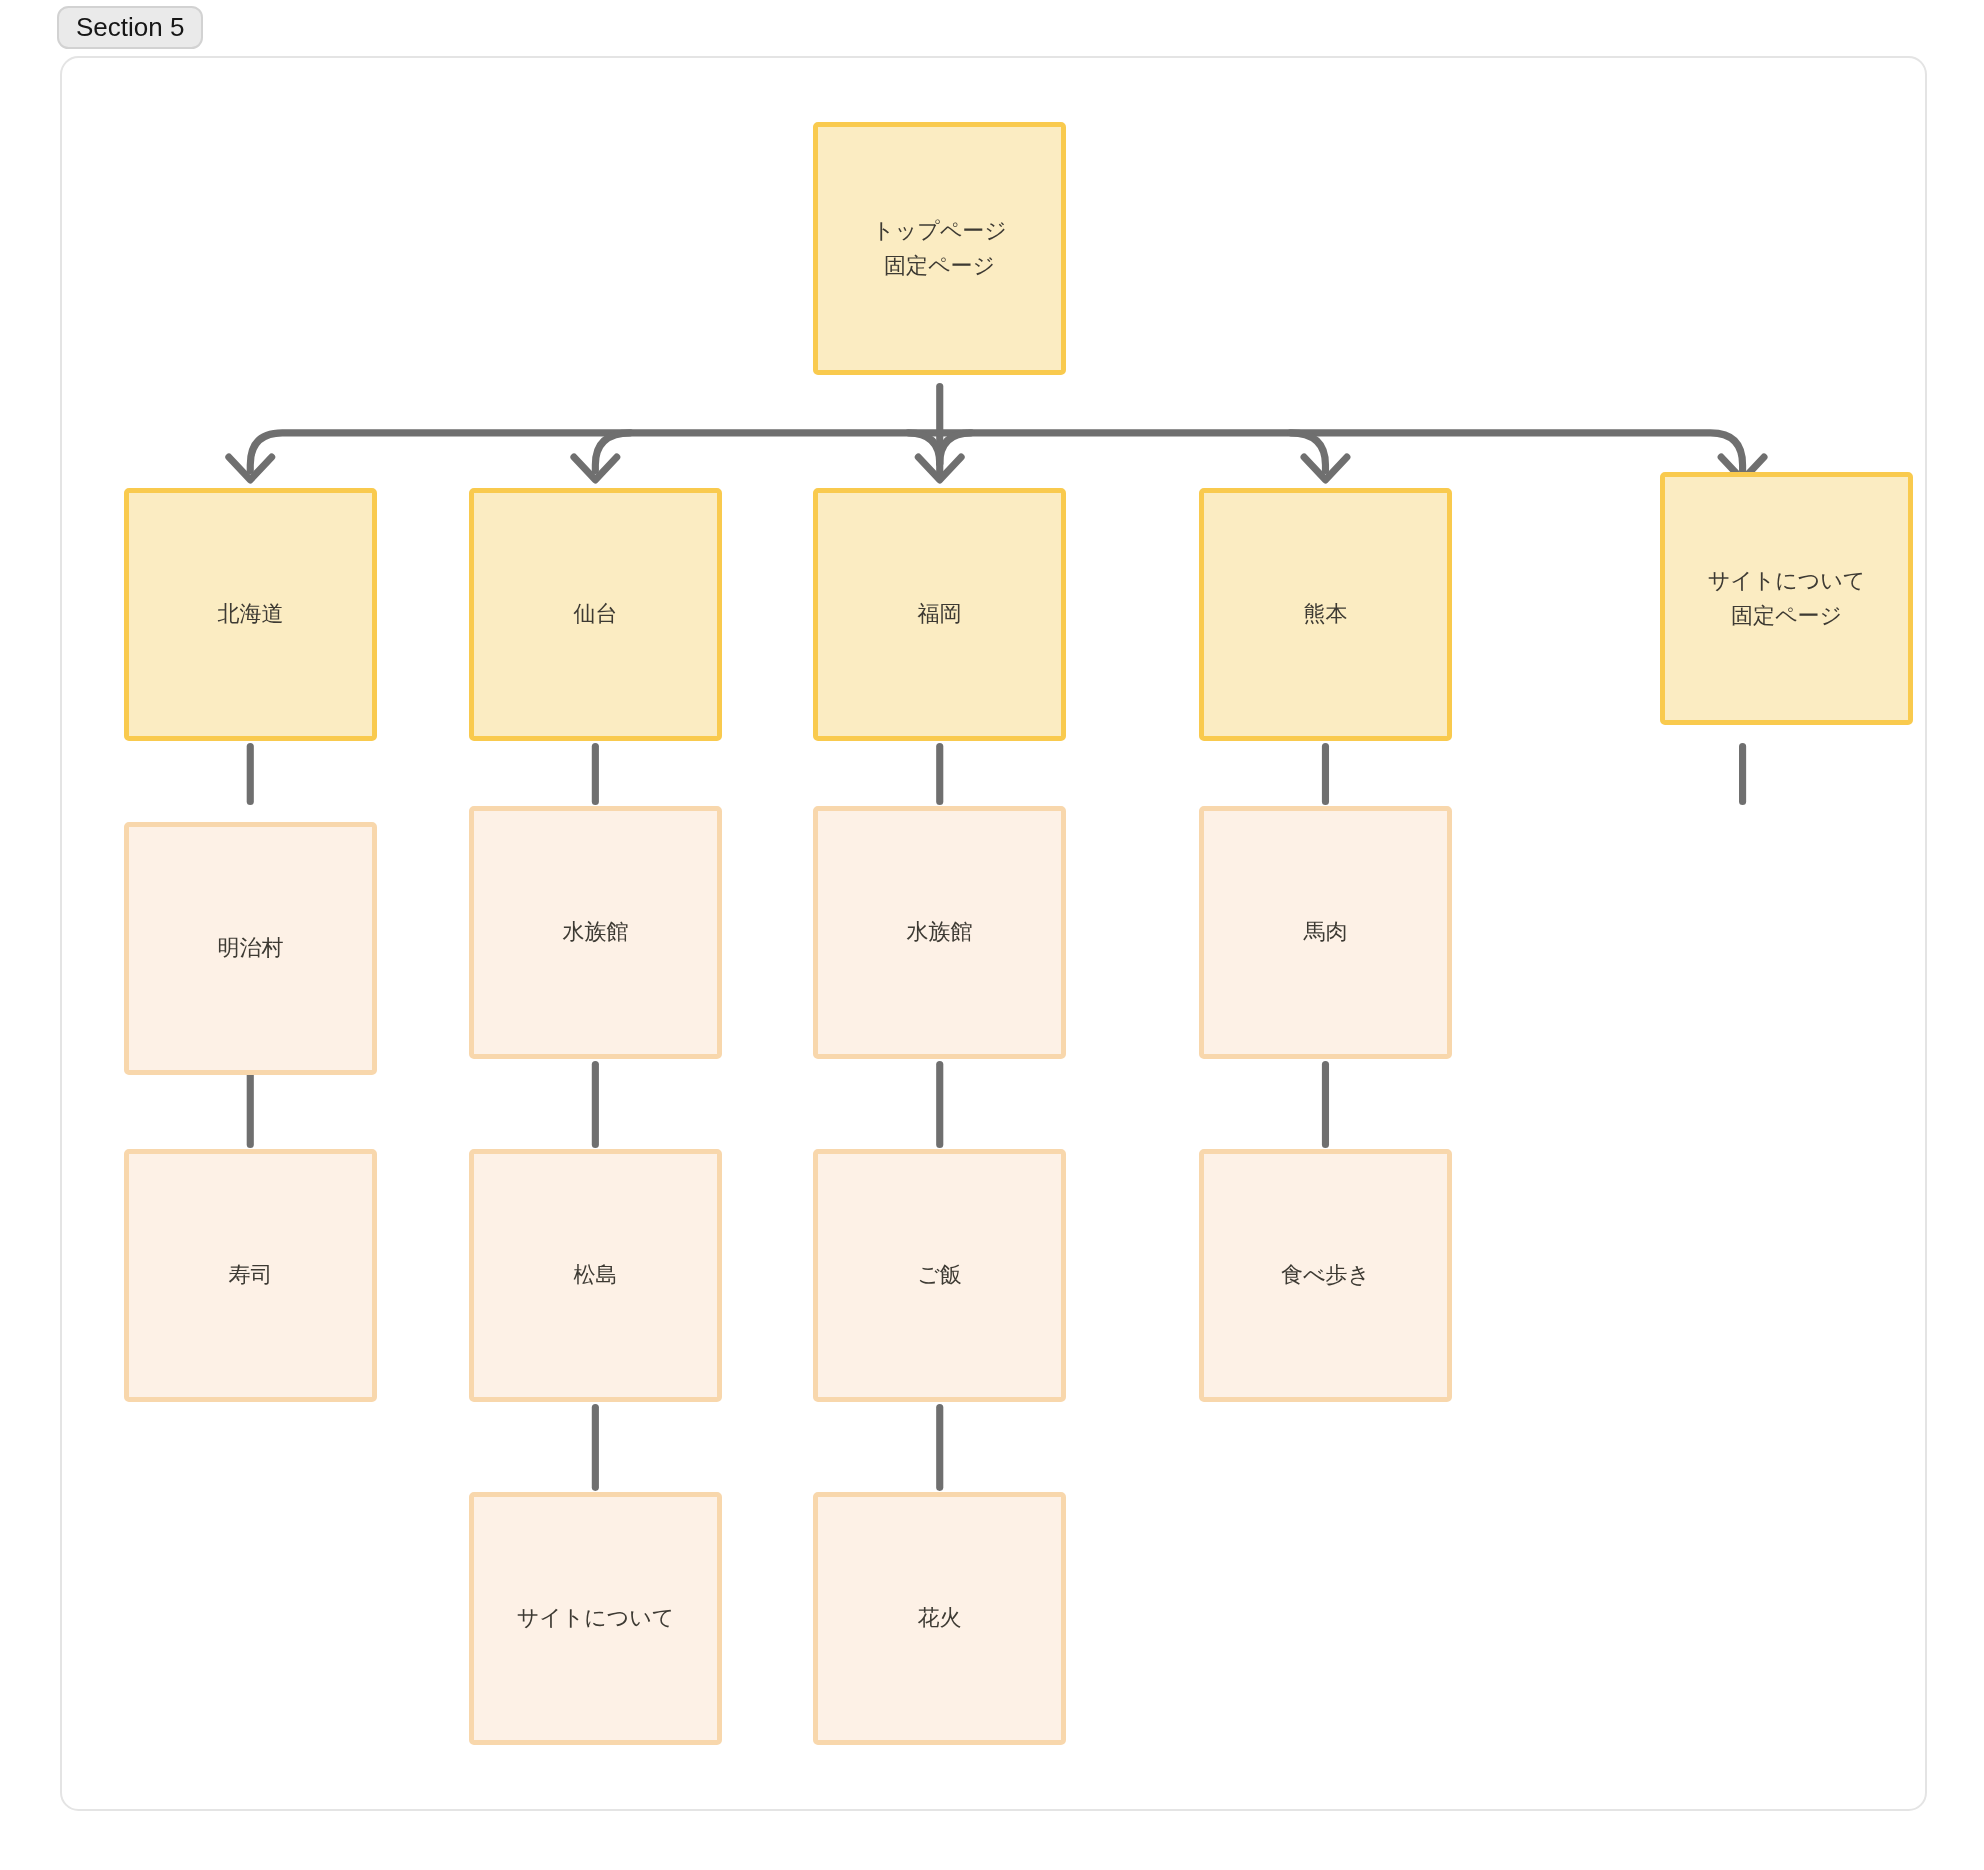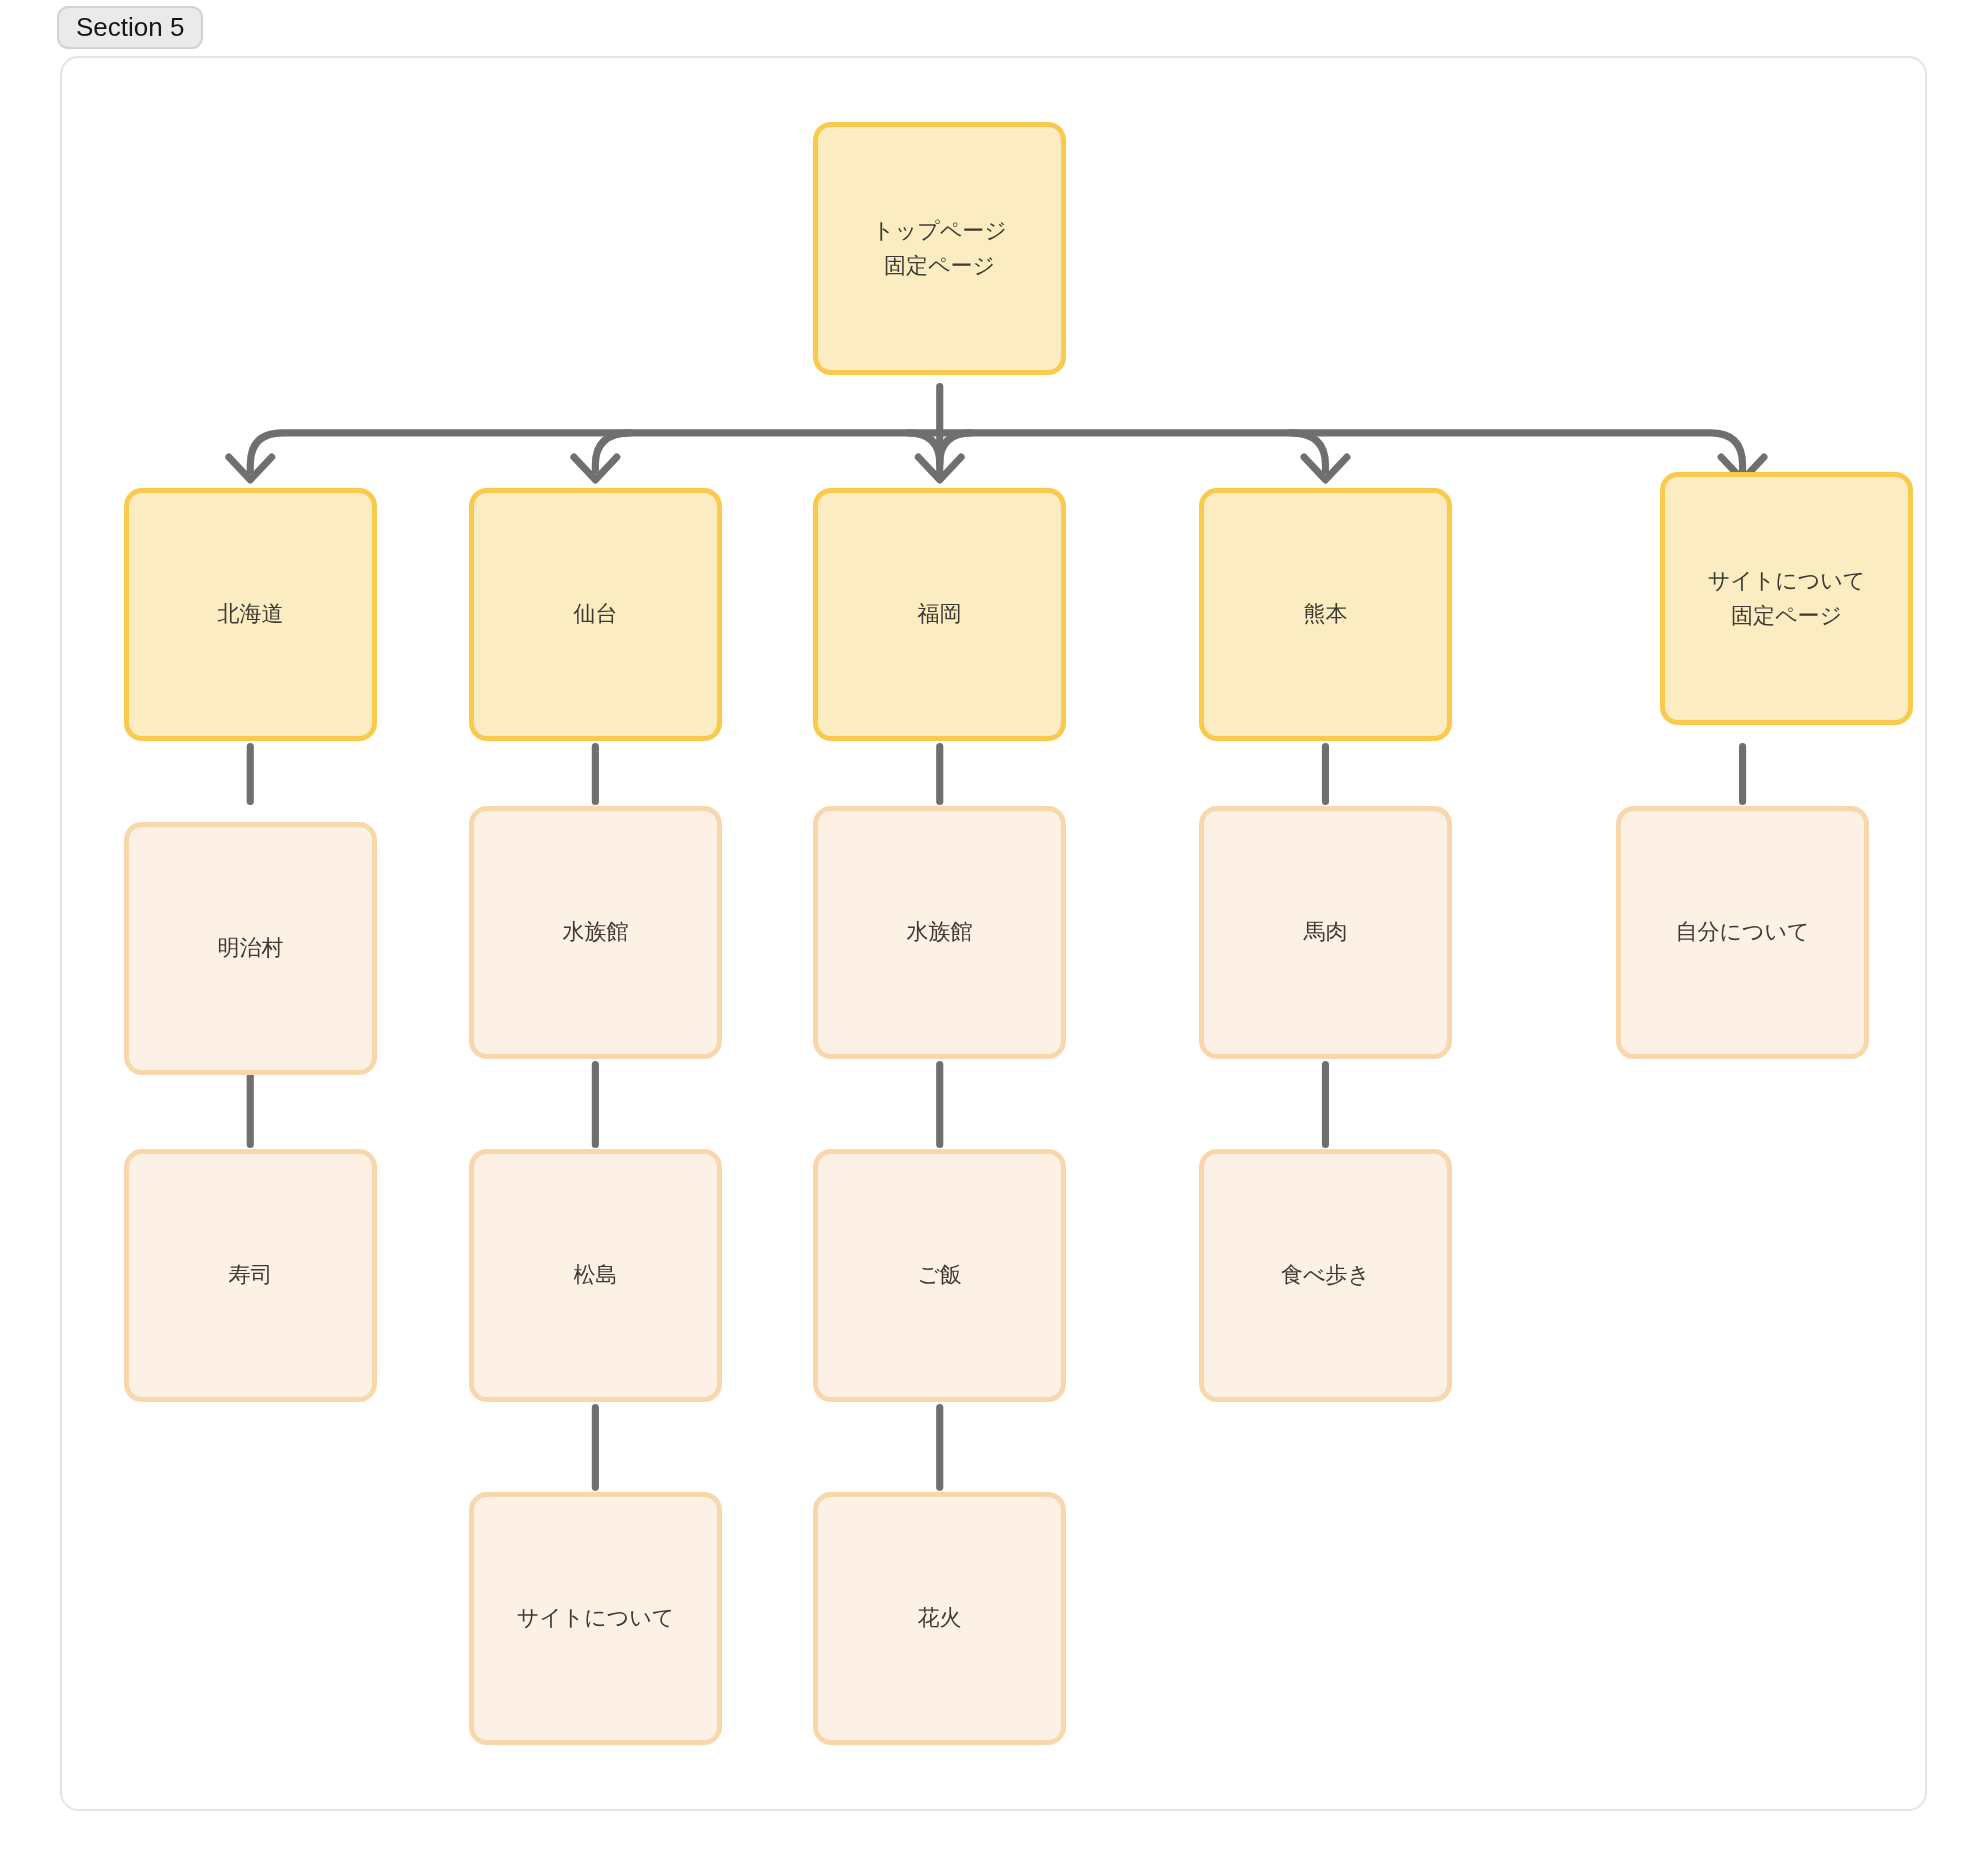--- a/index.html
+++ b/index.html
@@ -58,21 +58,21 @@
   .connector{
     stroke:var(--connector);
     stroke-width:10;
     fill:none;
     stroke-linecap:round;
     stroke-linejoin:round;
   }
   .node{
     position:absolute;
     width:253px; height:253px;
-    border-radius:18px;
+    border-radius:5px;
     display:flex;
     flex-direction:column;
     align-items:center;
     justify-content:center;
     text-align:center;
     font-size:22px;
     line-height:1.58;
     color:var(--text);
     z-index:2;
     cursor:default;
@@ -152,23 +152,20 @@
   </div>
   <div class="node secondary" style="left:469px;top:806px;">
     <span>水族館</span>
   </div>
   <div class="node secondary" style="left:813px;top:806px;">
     <span>水族館</span>
   </div>
   <div class="node secondary" style="left:1199px;top:806px;">
     <span>馬肉</span>
   </div>
-  <div class="node secondary" style="left:1616px;top:806px;">
-    <span>自分について</span>
-  </div>
 
   <div class="node secondary" style="left:124px;top:1149px;">
     <span>寿司</span>
   </div>
   <div class="node secondary" style="left:469px;top:1149px;">
     <span>松島</span>
   </div>
   <div class="node secondary" style="left:813px;top:1149px;">
     <span>ご飯</span>
   </div>

